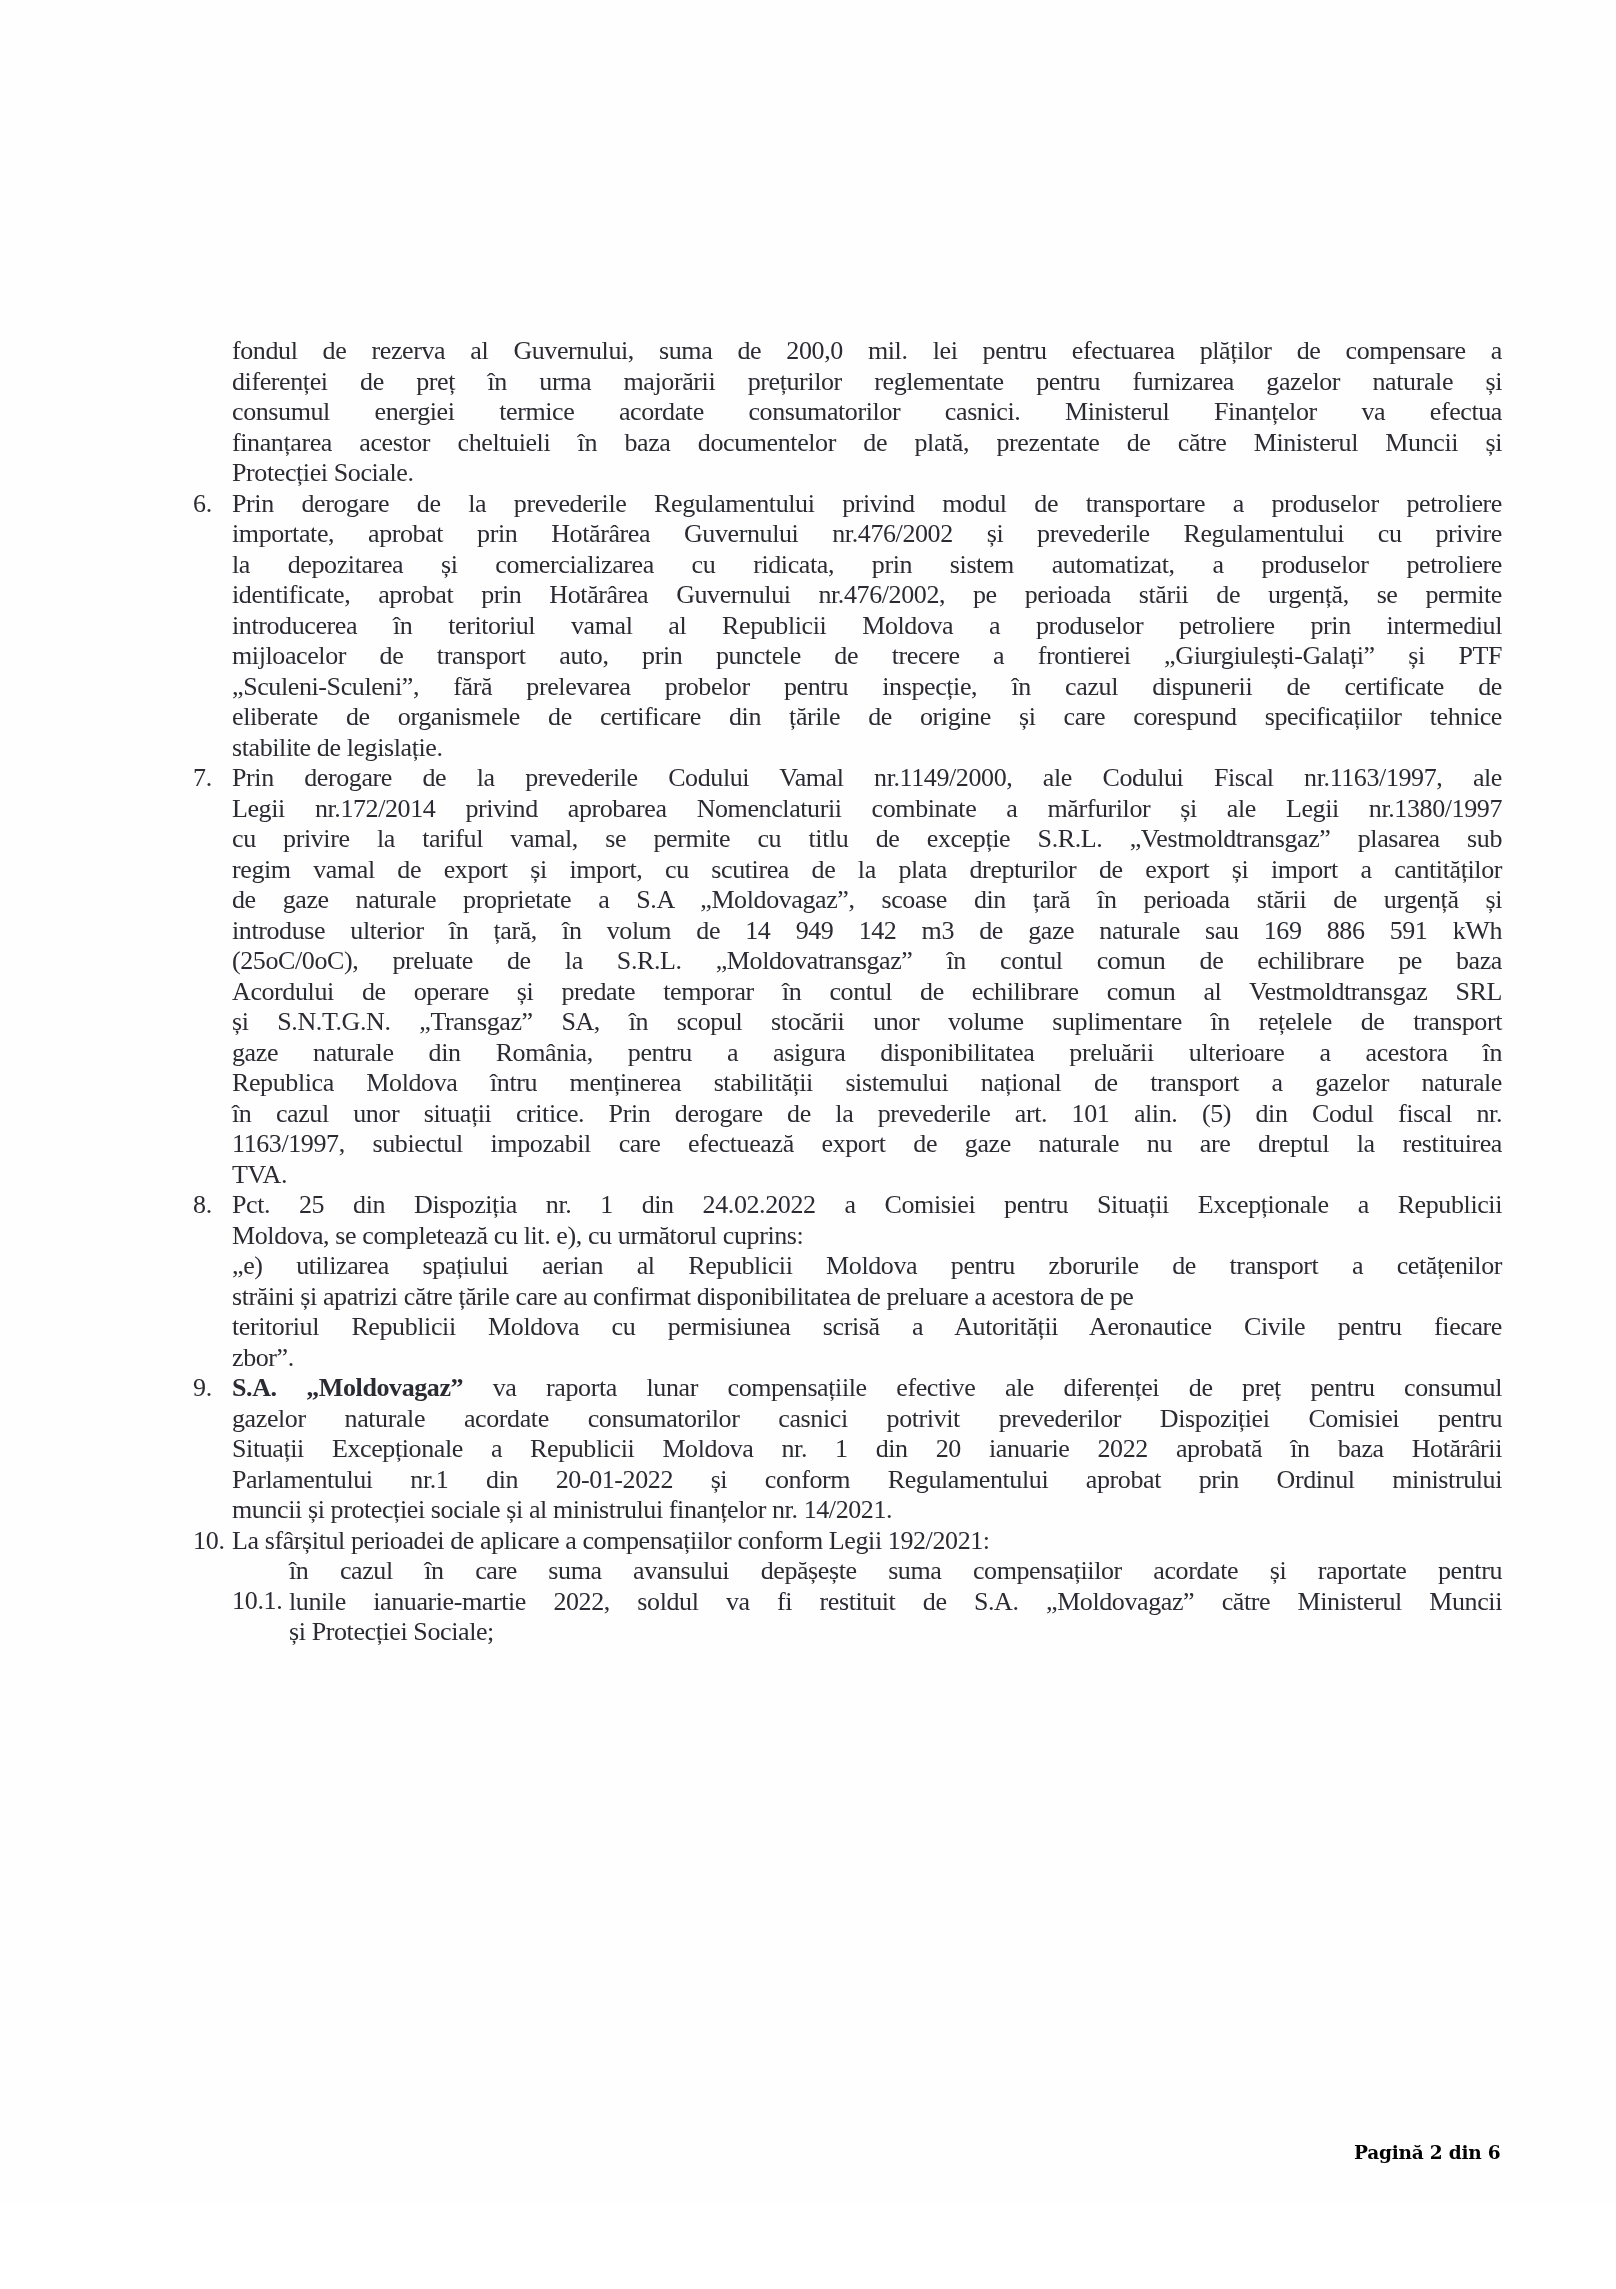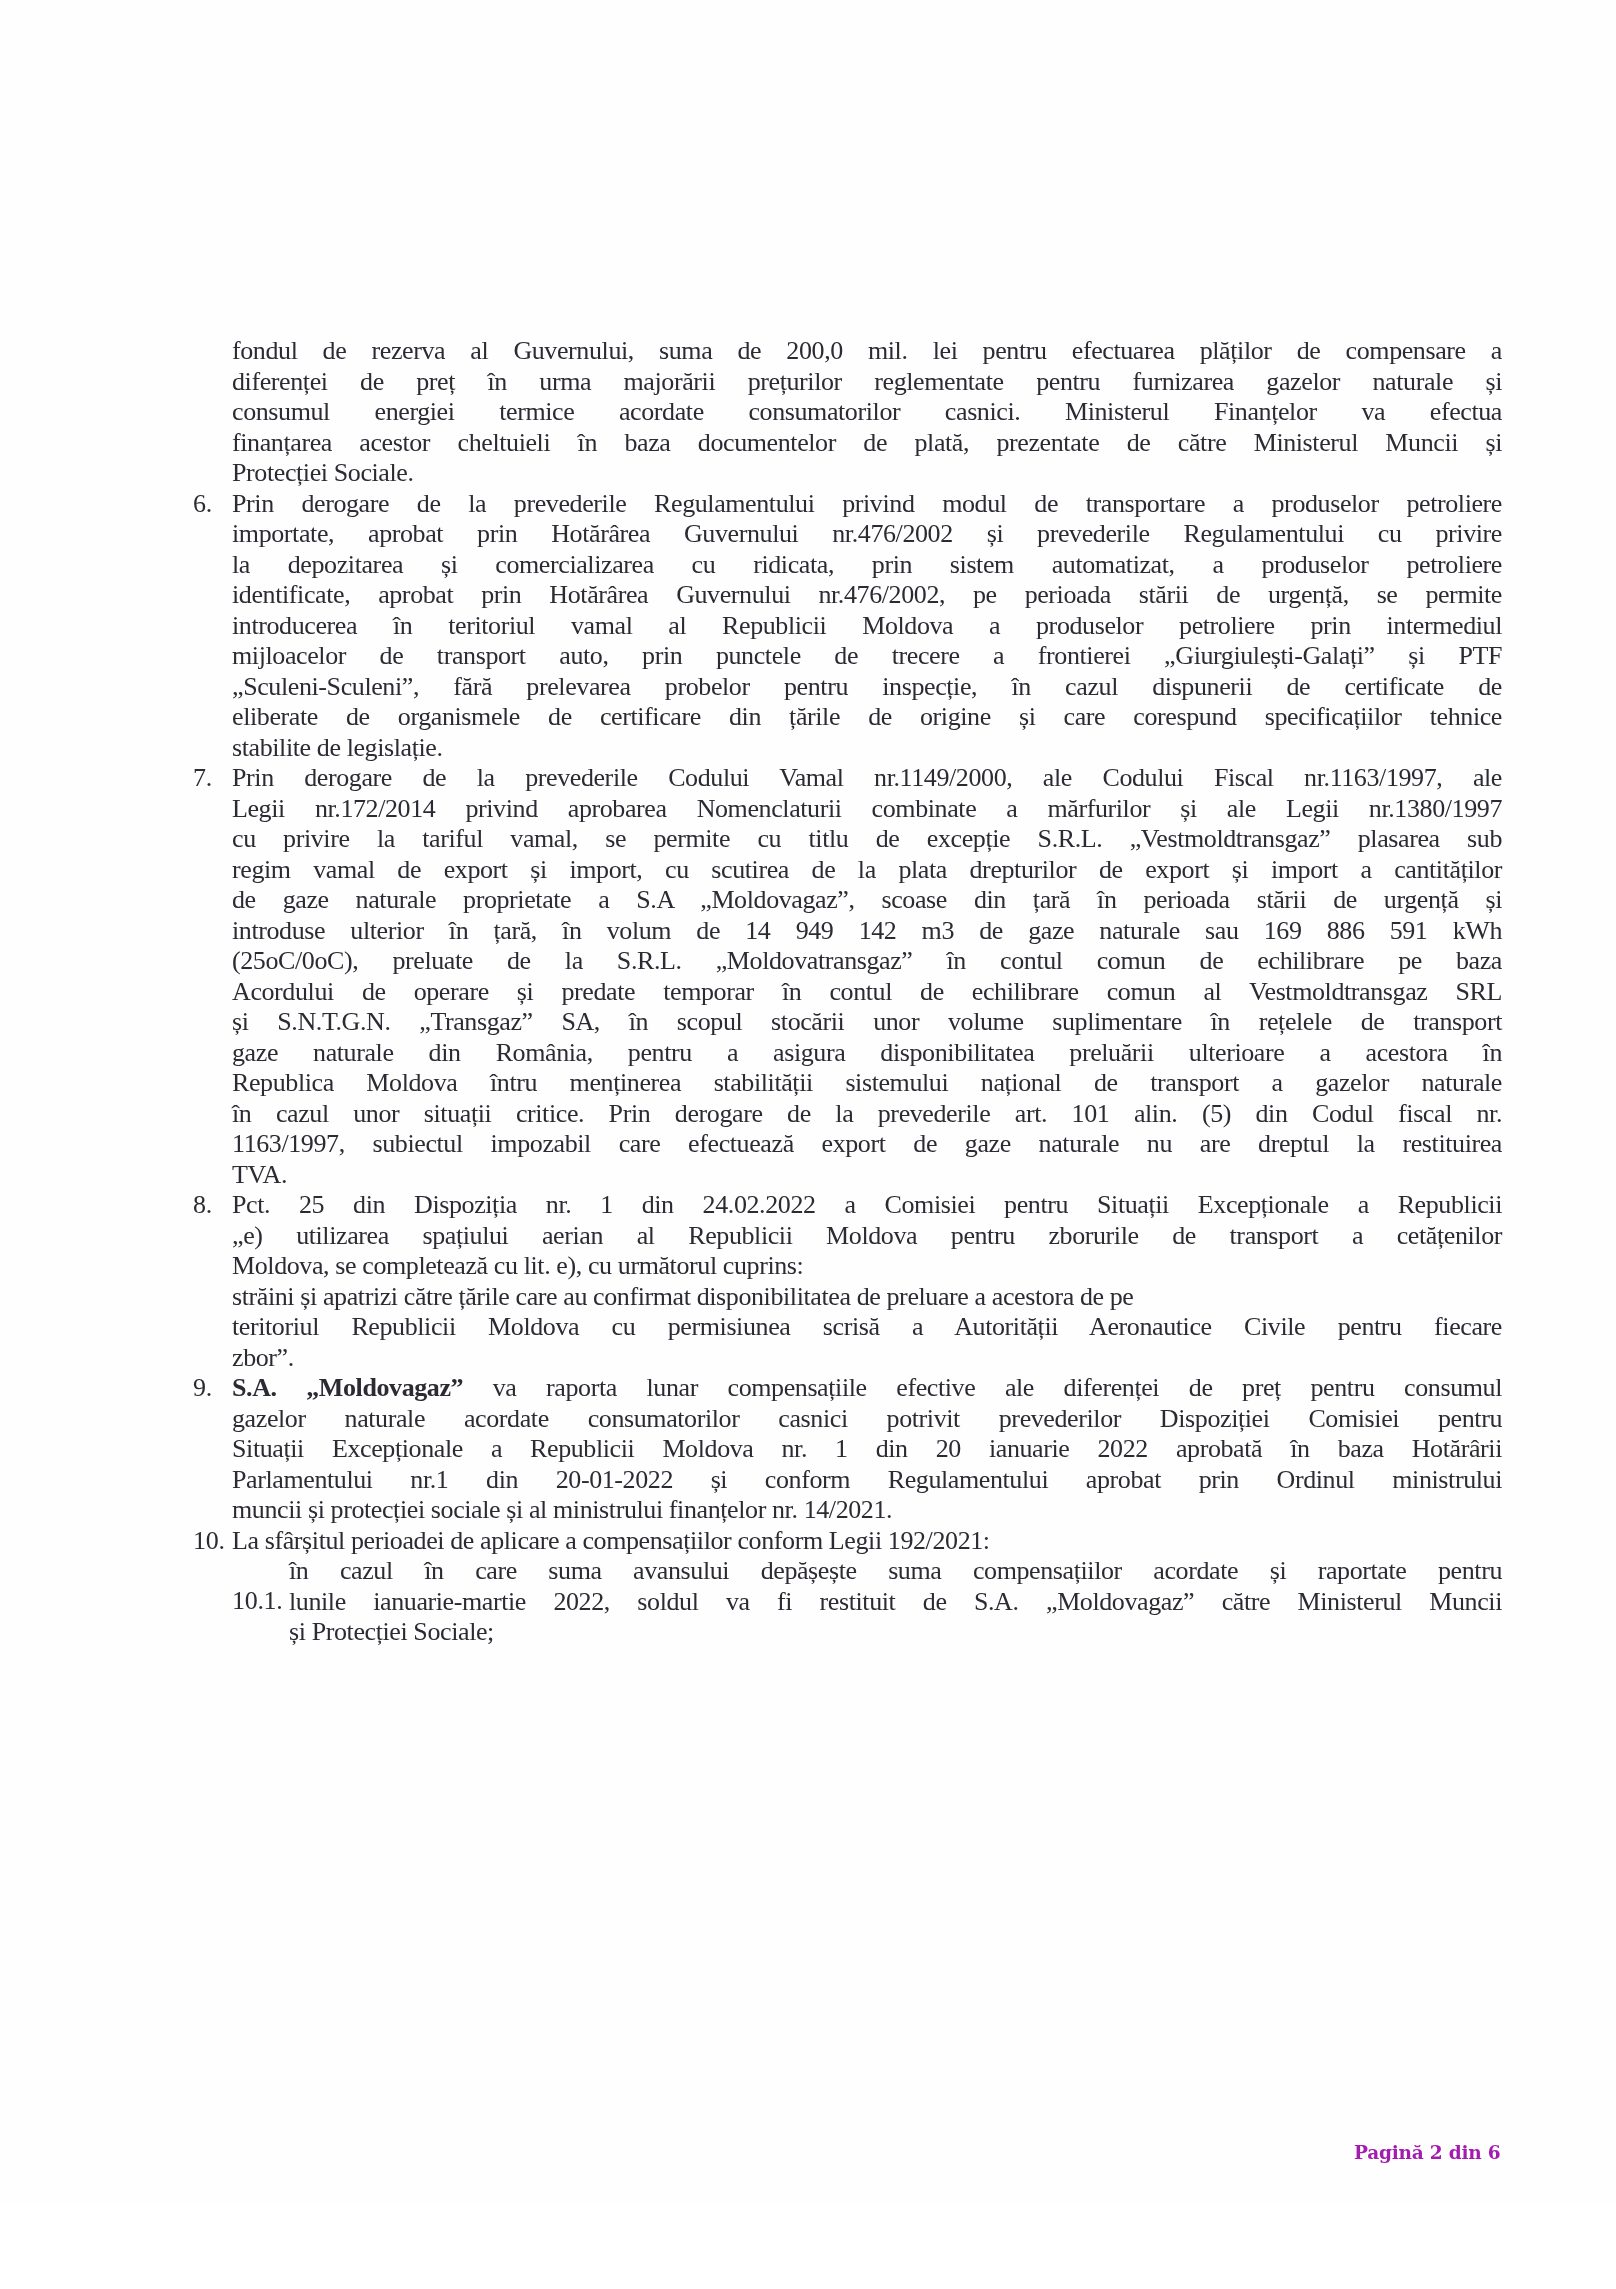--- a/index.html
+++ b/index.html
@@ -21,21 +21,21 @@
   .line.last { text-align-last: left; }
   .indent { padding-left: 39px; }
   .indent2 { padding-left: 96px; }
   .item { position: relative; }
   .num { position: absolute; left: 0; top: 0; line-height: 30.5px; letter-spacing: -0.3px; }
   .num.sub { left: 39px; margin-top: 30px; }
   .bold { font-weight: bold; }
   .footer {
     position: absolute; left: 1354px; top: 2142px;
     font-family: "DejaVu Serif", serif; font-weight: bold;
-    font-size: 18.5px; color: #a21caf; letter-spacing: -0.2px;
+    font-size: 18.5px; color: #000000; letter-spacing: -0.2px;
   }
 </style>
 </head>
 <body>
 
 <div class="page">
   <div class="content">
 
     <div class="paragraph indent">
       <span class="line">fondul de rezerva al Guvernului, suma de 200,0 mil. lei pentru efectuarea plăților de compensare a</span>
@@ -77,22 +77,22 @@
         <span class="line">în cazul unor situații critice. Prin derogare de la prevederile art. 101 alin. (5) din Codul fiscal nr.</span>
         <span class="line">1163/1997, subiectul impozabil care efectuează export de gaze naturale nu are dreptul la restituirea</span>
         <span class="line last">TVA.</span>
       </div>
     </div>
 
     <div class="item">
       <span class="num">8.</span>
       <div class="indent">
         <span class="line last" style="text-align-last: justify;">Pct. 25 din Dispoziția nr. 1 din 24.02.2022 a Comisiei pentru Situații Excepționale a Republicii</span>
+        <span class="line last">Moldova, se completează cu lit. e), cu următorul cuprins:</span>
         <span class="line">„e) utilizarea spațiului aerian al Republicii Moldova pentru zborurile de transport a cetățenilor</span>
-        <span class="line last">Moldova, se completează cu lit. e), cu următorul cuprins:</span>
         <span class="line last">străini și apatrizi către țările care au confirmat disponibilitatea de preluare a acestora de pe</span>
         <span class="line">teritoriul Republicii Moldova cu permisiunea scrisă a Autorității Aeronautice Civile pentru fiecare</span>
         <span class="line last">zbor”.</span>
       </div>
     </div>
 
     <div class="item">
       <span class="num">9.</span>
       <div class="indent">
         <span class="line"><span class="bold">S.A. „Moldovagaz”</span><span> va raporta lunar compensațiile efective ale diferenței de preț pentru consumul</span></span>

